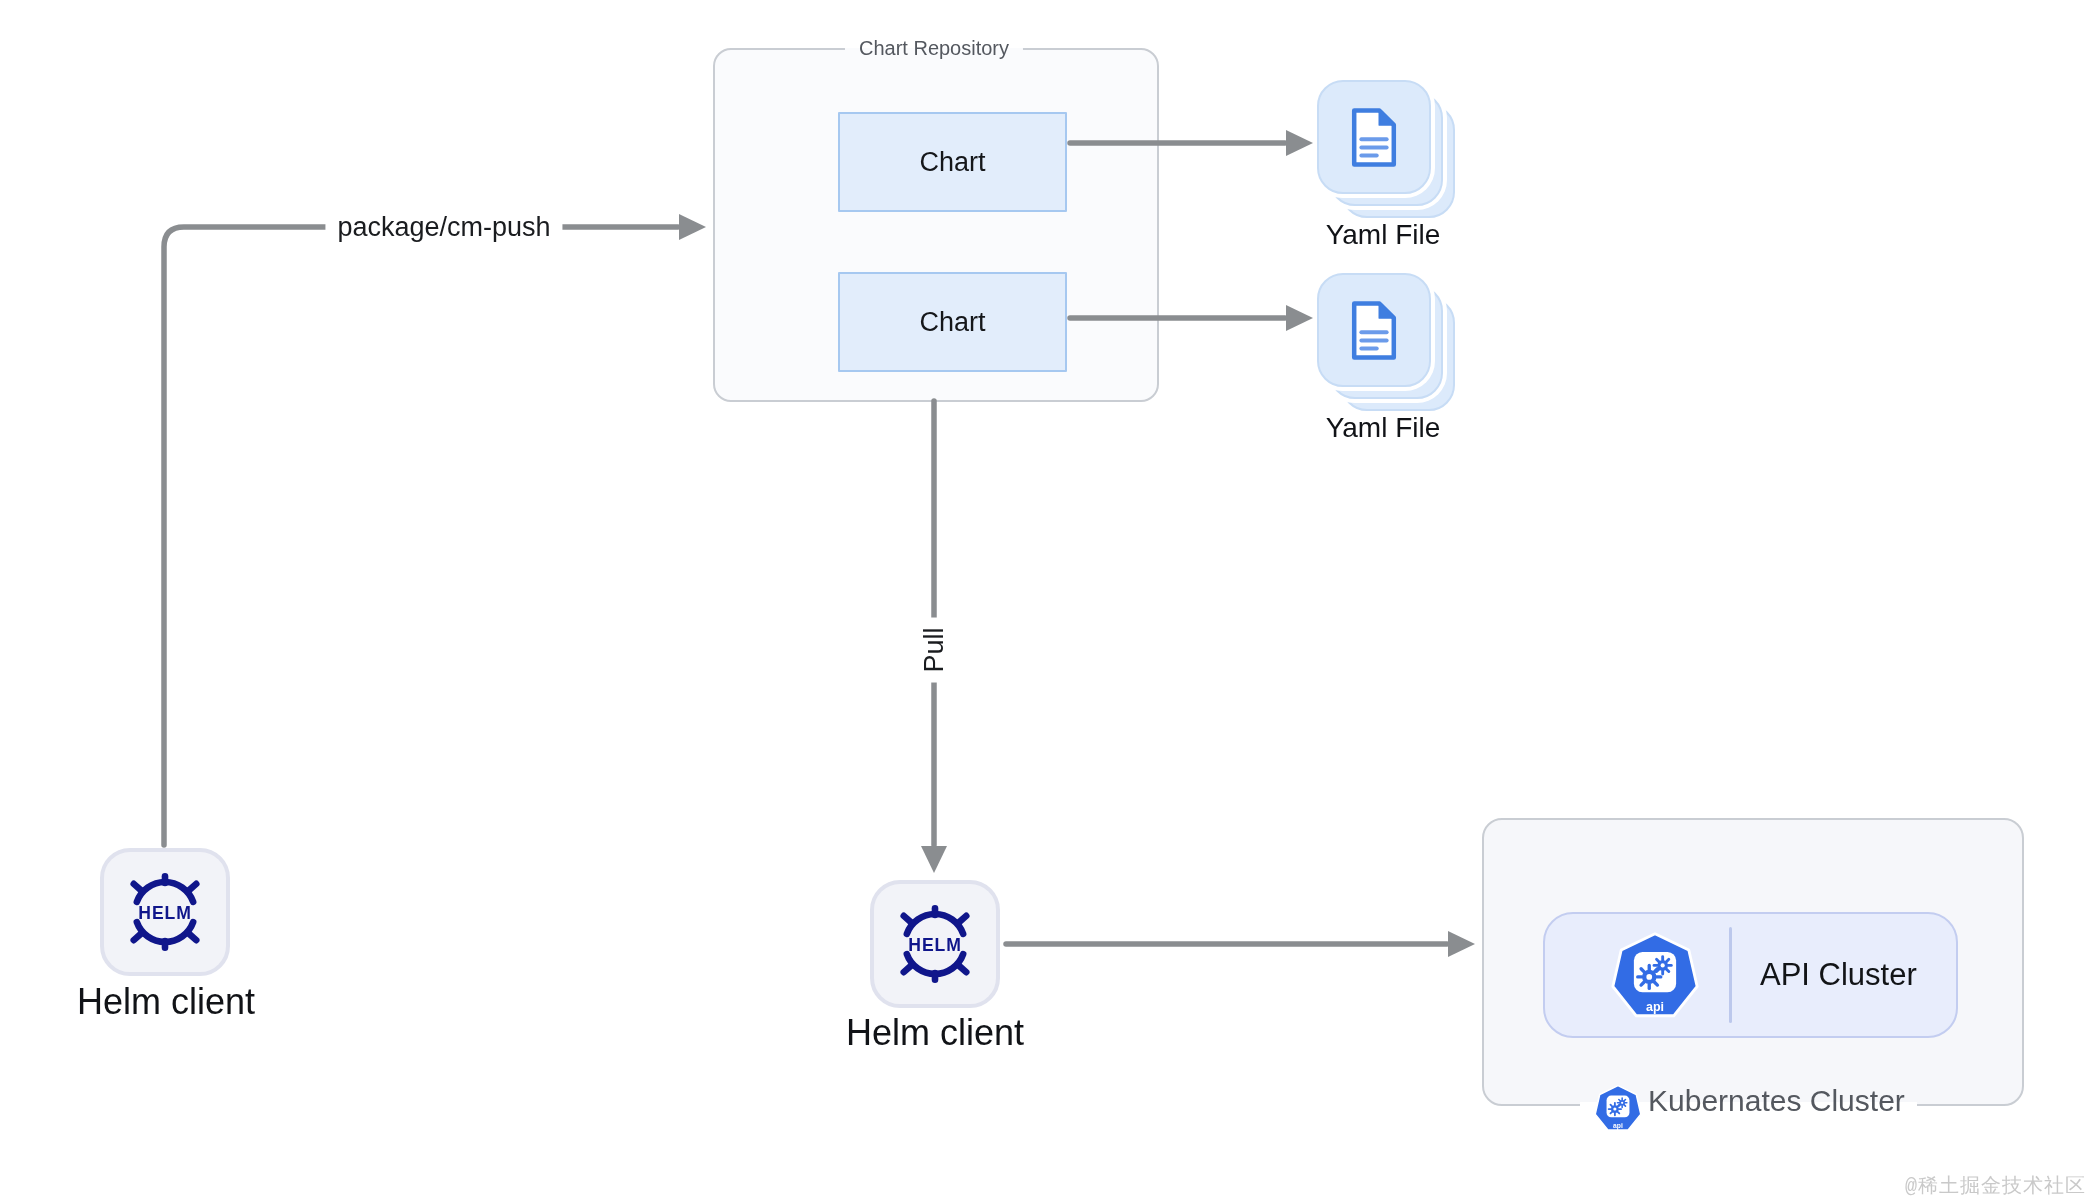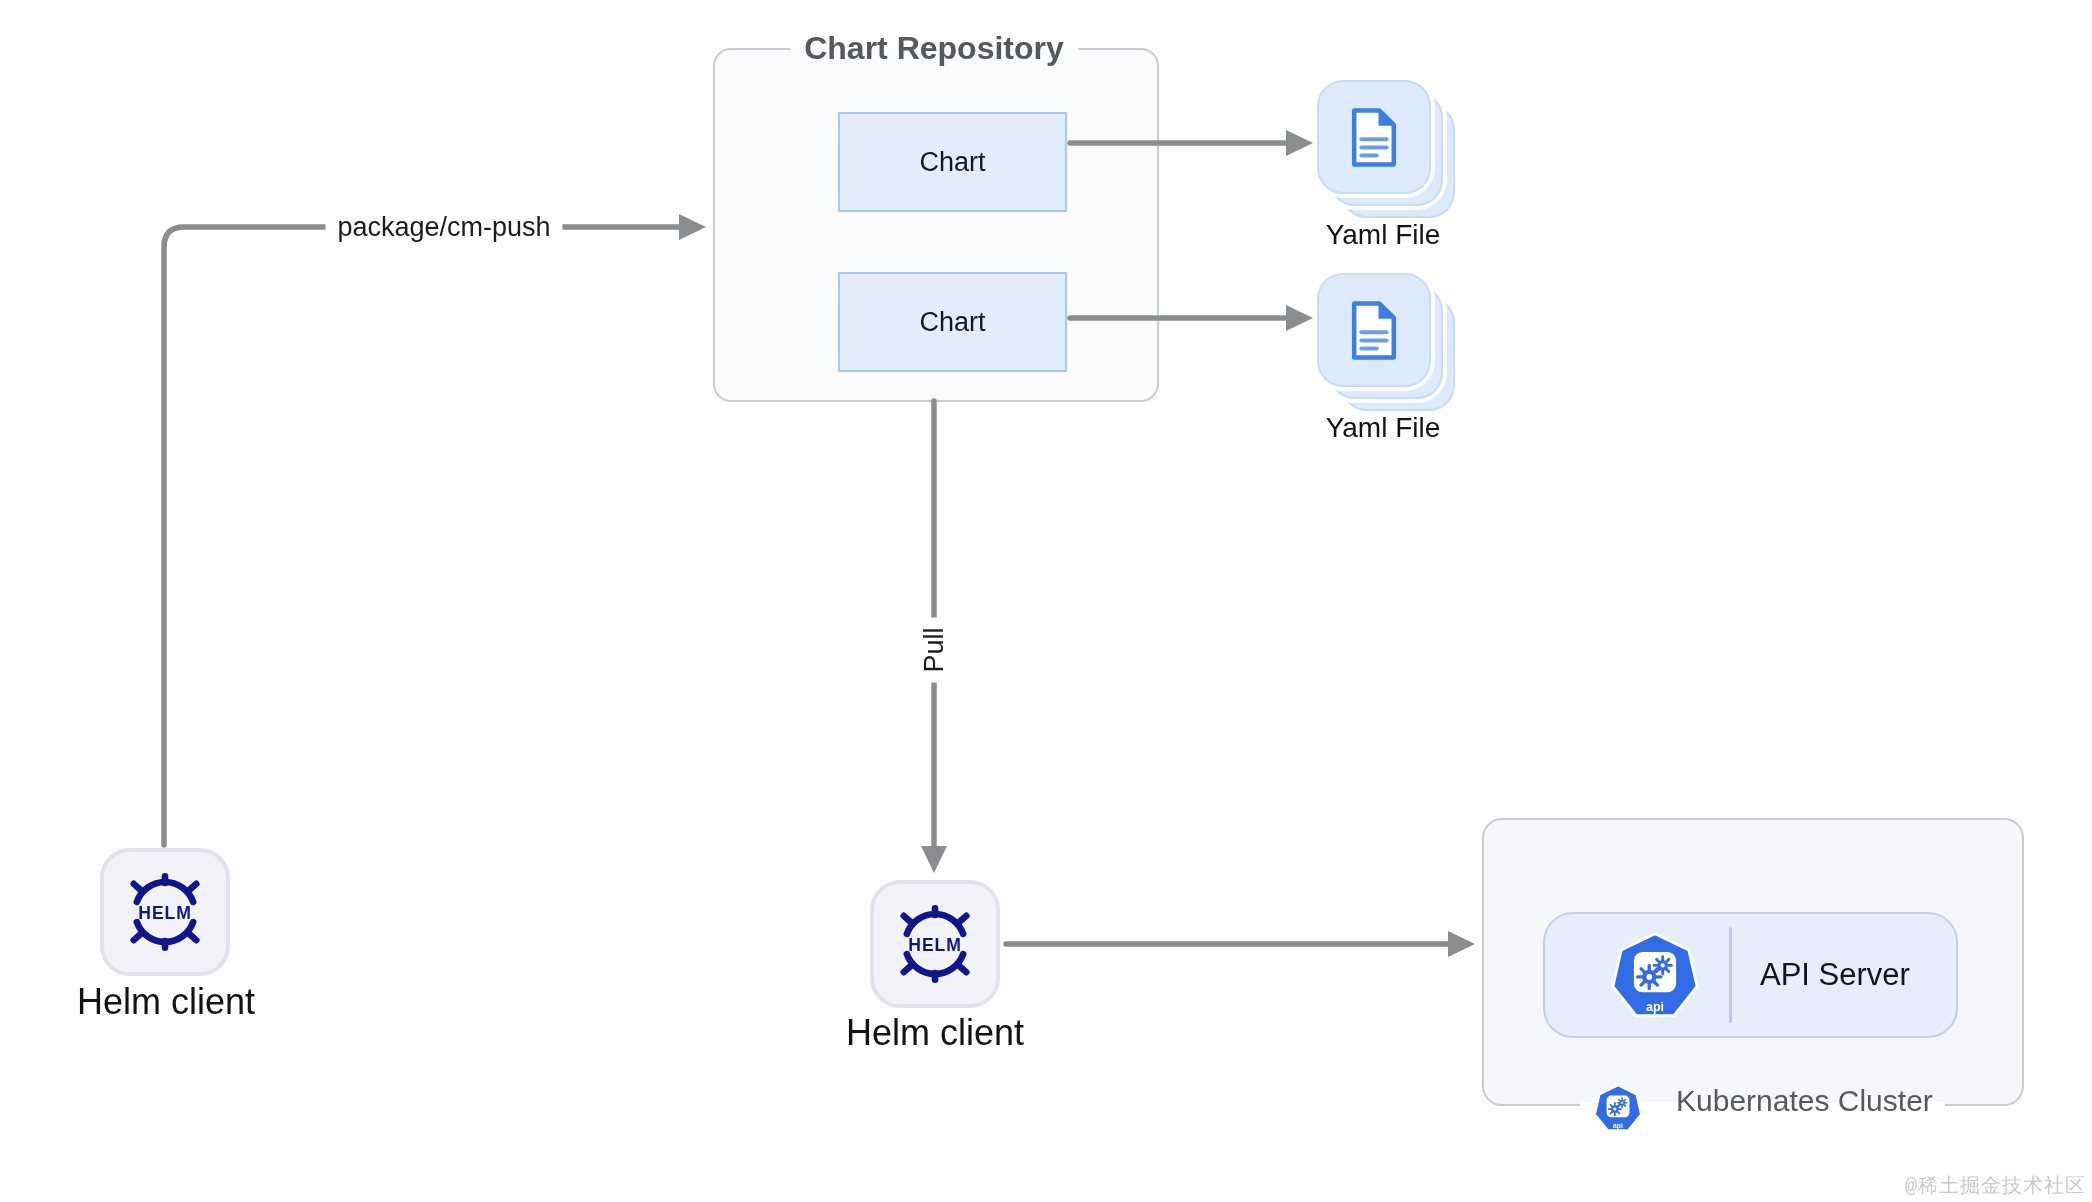--- a/index.html
+++ b/index.html
@@ -11,21 +11,21 @@
 
   
   .group-box {
     position:absolute; border:2.5px solid #c9cdd3; border-radius:18px; background:#fafbfd;
   }
   .repo-box   { left:713px;  top:48px;  width:442px; height:350px; }
   .cluster-box{ left:1482px; top:818px; width:538px; height:284px; background:#f6f7fa; border-radius:20px; }
 
   .group-title {
     position:absolute; transform:translate(-50%,-50%);
-    font-size:32px; font-weight:700; color:#54585f; white-space:nowrap;
+    font-size:20px; font-weight:400; color:#54585f; white-space:nowrap;
     padding:2px 14px; line-height:1.2;
   }
   .repo-title    { left:934px; top:48px;  background:linear-gradient(180deg,#ffffff 50%, #fafbfd 50%); }
 
   
   .chart-box {
     position:absolute; left:838px; width:225px; height:96px;
     background:#e2edfb; border:2px solid #a6c8f0; border-radius:1px;
     display:flex; align-items:center; justify-content:center;
     font-size:27px; font-weight:500; color:#15171a;
@@ -76,21 +76,21 @@
   .api-pill {
     position:absolute; left:1543px; top:912px; width:415px; height:126px;
     background:#e8edfc; border:2.5px solid #c3cdf0; border-radius:30px; box-sizing:border-box;
     display:flex; align-items:center; padding-left:62px; z-index:2;
   }
   .api-divider { width:3px; height:96px; background:#bcc8ec; border-radius:2px; margin-left:26px; flex:none; }
   .api-text { font-size:31px; font-weight:500; color:#121417; margin-left:28px; white-space:nowrap; }
 
   .cluster-caption {
     position:absolute; left:1580px; top:1072px; height:58px; z-index:3;
-    display:flex; align-items:center; gap:32px; padding:0 12px;
+    display:flex; align-items:center; gap:4px; padding:0 12px;
     background:linear-gradient(180deg,#f6f7fa 52%, #ffffff 52%);
   }
   .cluster-caption .caption-text { font-size:30px; font-weight:500; color:#54585f; white-space:nowrap; }
   .cluster-caption svg { margin-bottom:-14px; }
 
   
   .watermark {
     position:absolute; right:6px; top:1172px; font-size:20px; color:#c9c9c9;
     font-family:Liberation Mono, monospace; letter-spacing:1px;
   }
@@ -224,21 +224,21 @@
           <path d="M52.5,40 L49,40"></path>
           <path d="M54.1,43.9 L51.6,46.4"></path>
         <path d="M58,45.5 L58,49"></path>
           <path d="M61.9,43.9 L64.4,46.4"></path>
       </g>
       <circle cx="58" cy="40" r="5.5" fill="#326ce5"></circle>
         <circle cx="58" cy="40" r="2.2" fill="#ffffff"></circle>
       <text x="50" y="88" text-anchor="middle" font-size="13" font-weight="600" fill="#ffffff" font-family="Liberation Sans, DejaVu Sans, sans-serif">api</text>
     </svg>
     <div class="api-divider"></div>
-    <div class="api-text">API Server</div>
+    <div class="api-text">API Cluster</div>
   </div>
 
   <div class="cluster-caption">
     <svg width="52" height="52" viewBox="0 0 100 100">
       <polygon points="50,7 85.2,24 93.9,62 69.5,92.5 30.5,92.5 6.1,62 14.8,24" fill="#326ce5" stroke="#ffffff" stroke-width="3" stroke-linejoin="round"></polygon>
       <rect x="28" y="26" width="44" height="42" rx="9" fill="#ffffff"></rect>
       <g stroke="#326ce5" stroke-width="3.5" stroke-linecap="round">
         <path d="M51.5,52 L56,52"></path>
           <path d="M49.3,46.7 L52.5,43.5"></path>
           <path d="M44,44.5 L44,40"></path>

